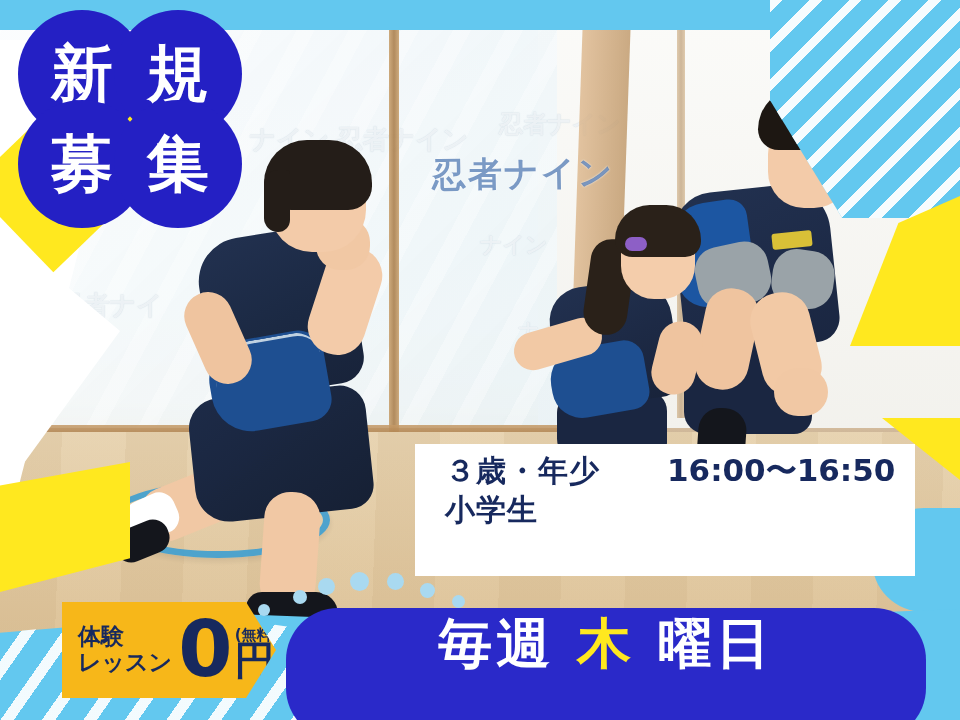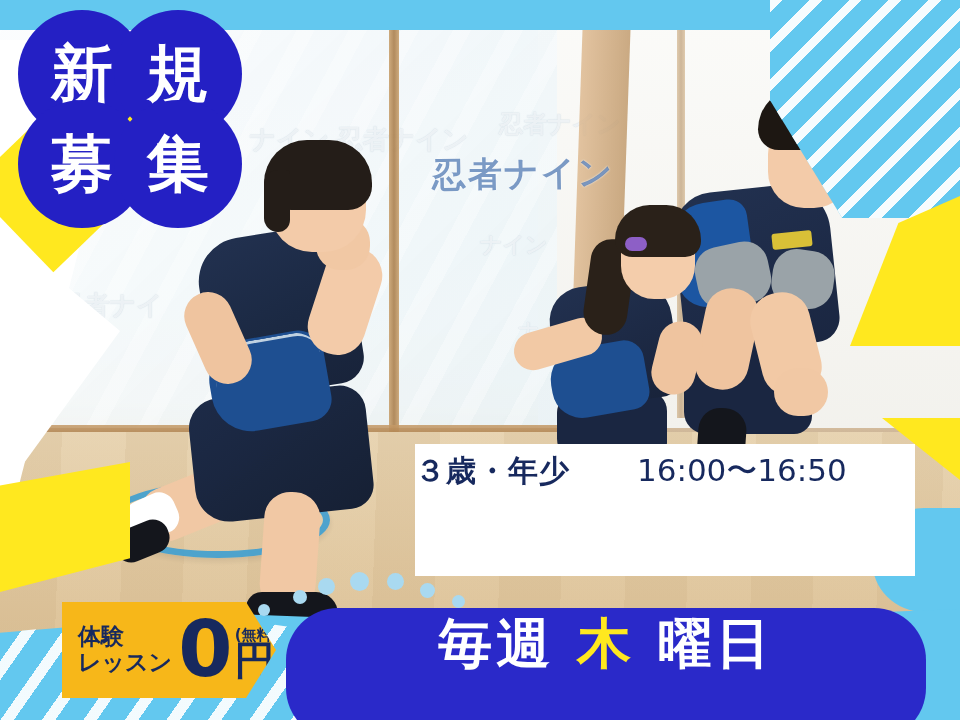--- a/index.html
+++ b/index.html
@@ -530,35 +530,35 @@
     left: 415px; top: 444px;
     width: 500px; height: 132px;
     background: #ffffff;
     padding: 6px 0 0 0;
     box-sizing: border-box;
   }
   .sch-row {
     display: flex;
     align-items: baseline;
     height: 40px;
-    padding-left: 0;
+    padding-left: 30px;
   }
   .sch-label {
     width: 222px;
     color: #17295e;
     font-size: 30px;
     font-weight: 700;
     letter-spacing: 1px;
     font-family: "DejaVu Sans", "Liberation Sans", sans-serif;
     white-space: nowrap;
   }
   .sch-time {
     color: #17295e;
     font-size: 31px;
-    font-weight: 400;
+    font-weight: 700;
     letter-spacing: 0px;
     font-family: "DejaVu Sans", "Liberation Sans", sans-serif;
     white-space: nowrap;
   }
 
   
   .price {
     position: absolute;
     left: 62px; top: 602px;
     width: 214px; height: 96px;
@@ -752,20 +752,21 @@
       <span>集</span>
     </div>
   </div>
 
   <div class="schedule">
     <div class="sch-row">
       <div class="sch-label">３歳・年少</div>
       <div class="sch-time">16:00〜16:50</div>
     </div>
     <div class="sch-row">
+      <div class="sch-label">小学生</div>
     </div>
   </div>
 
   <div class="price">
     <div class="price-text">
       <div>体験</div>
       <div>レッスン</div>
     </div>
     <div class="price-num-wrap">
       <div class="price-zero">0</div>

